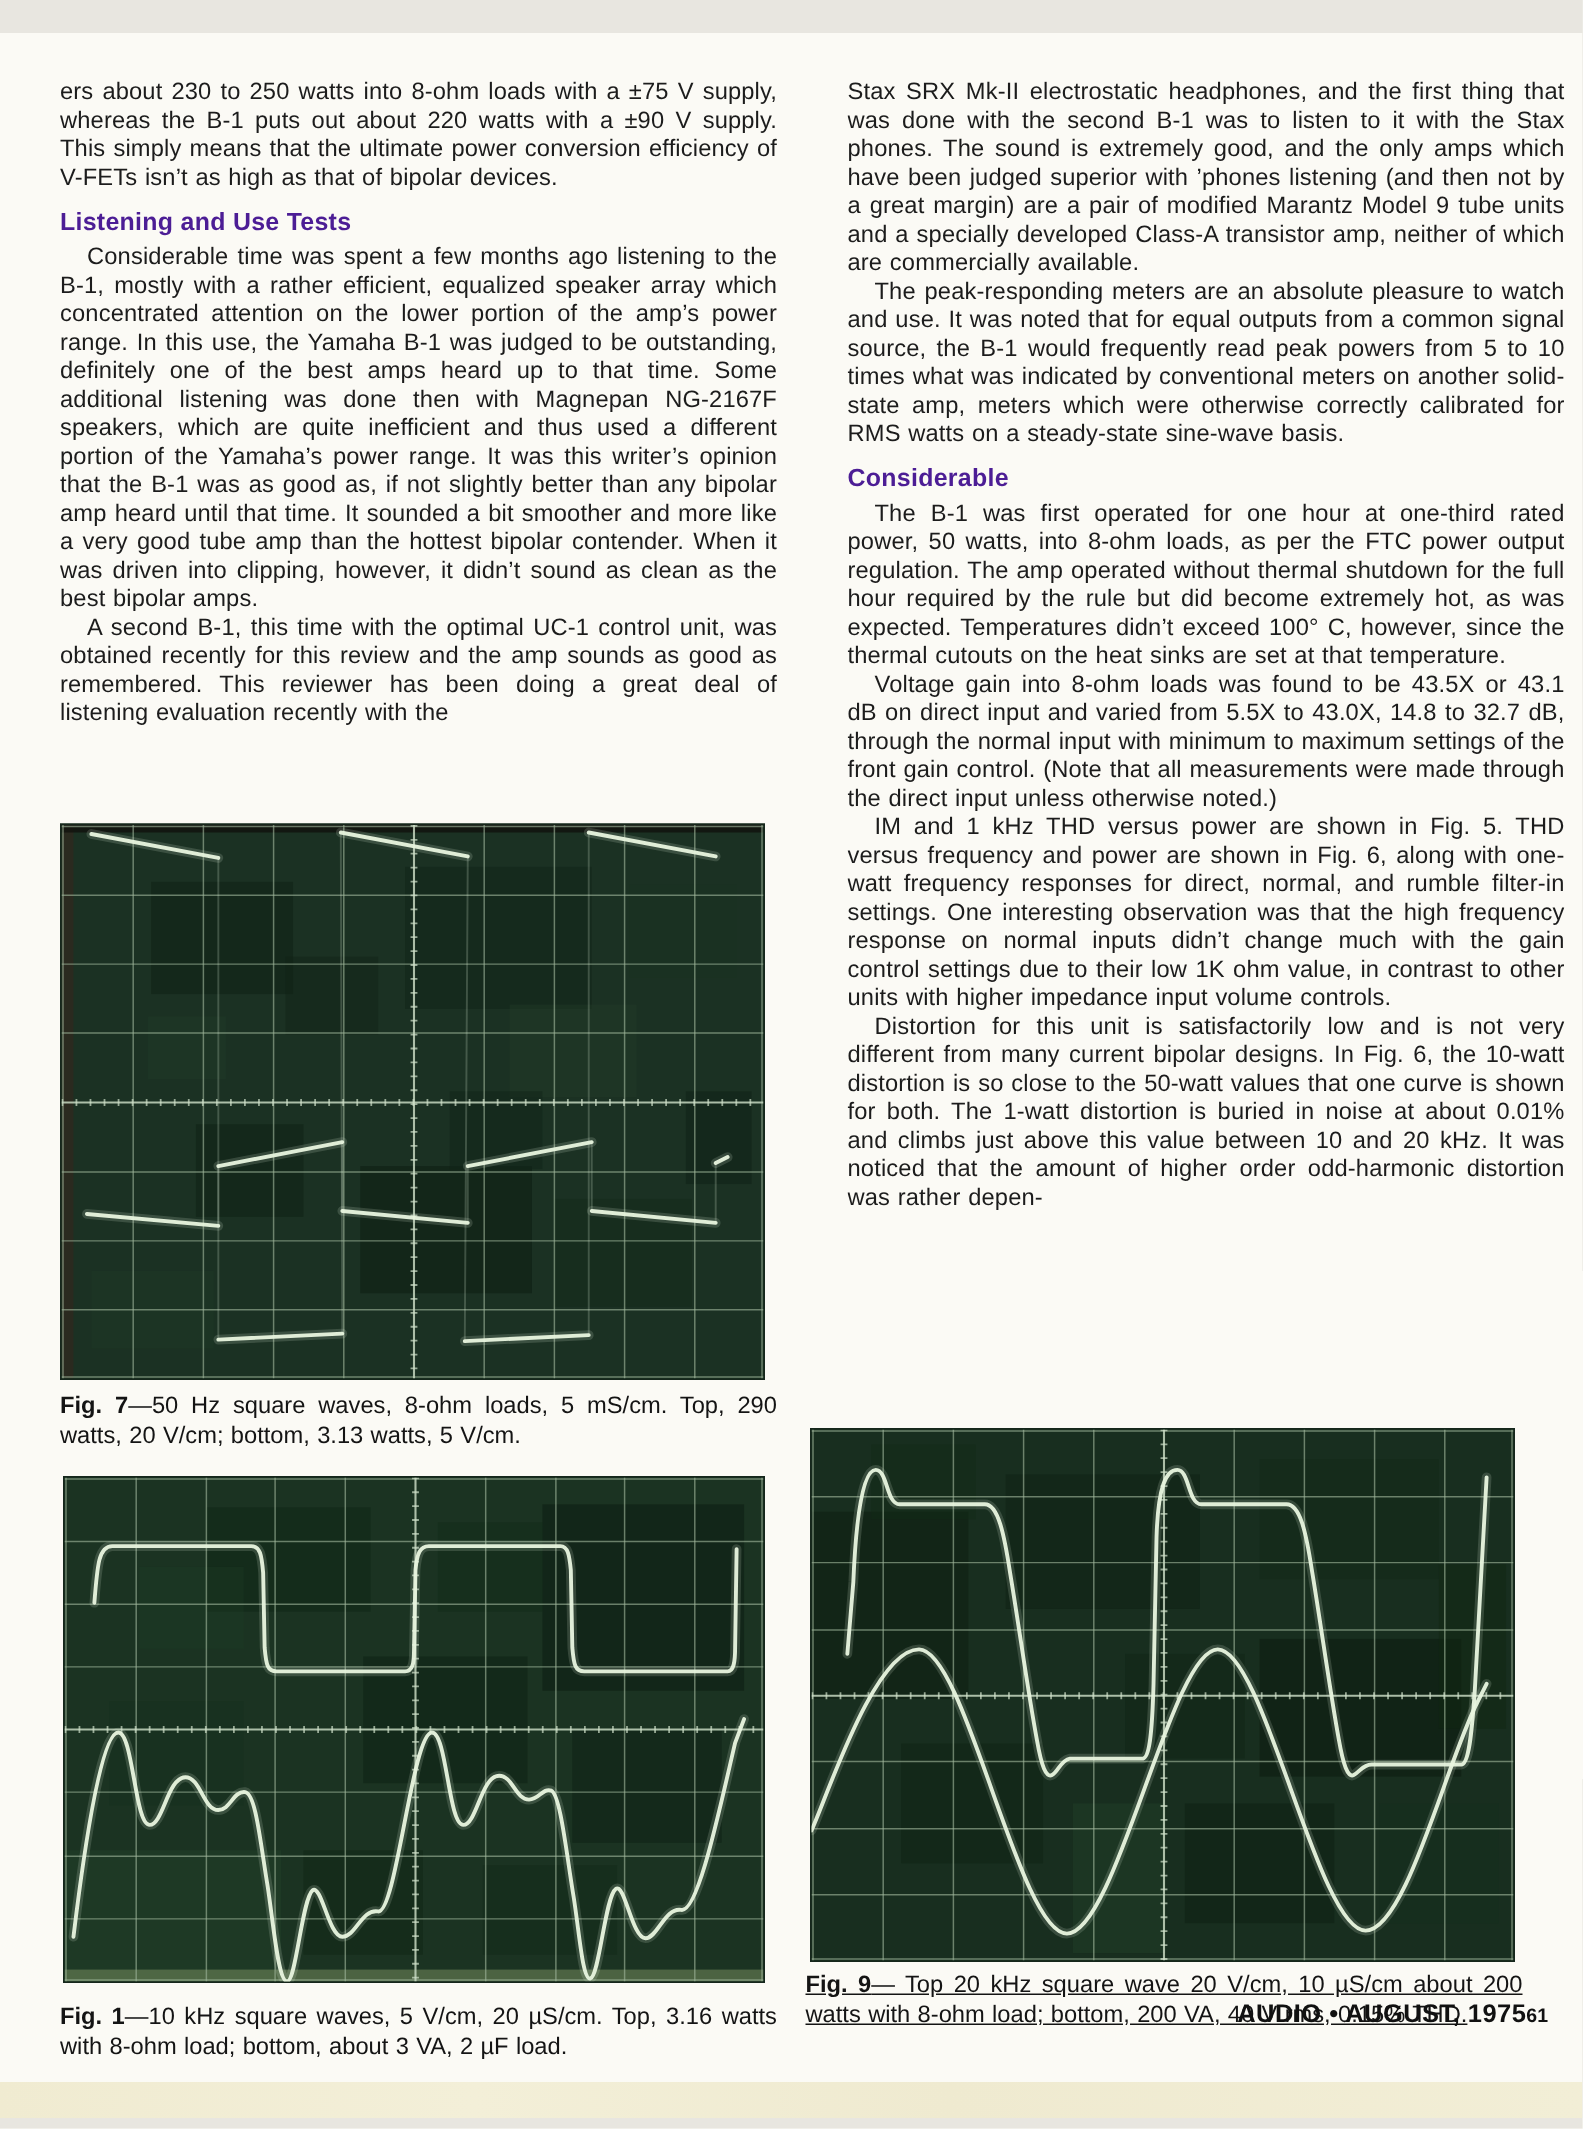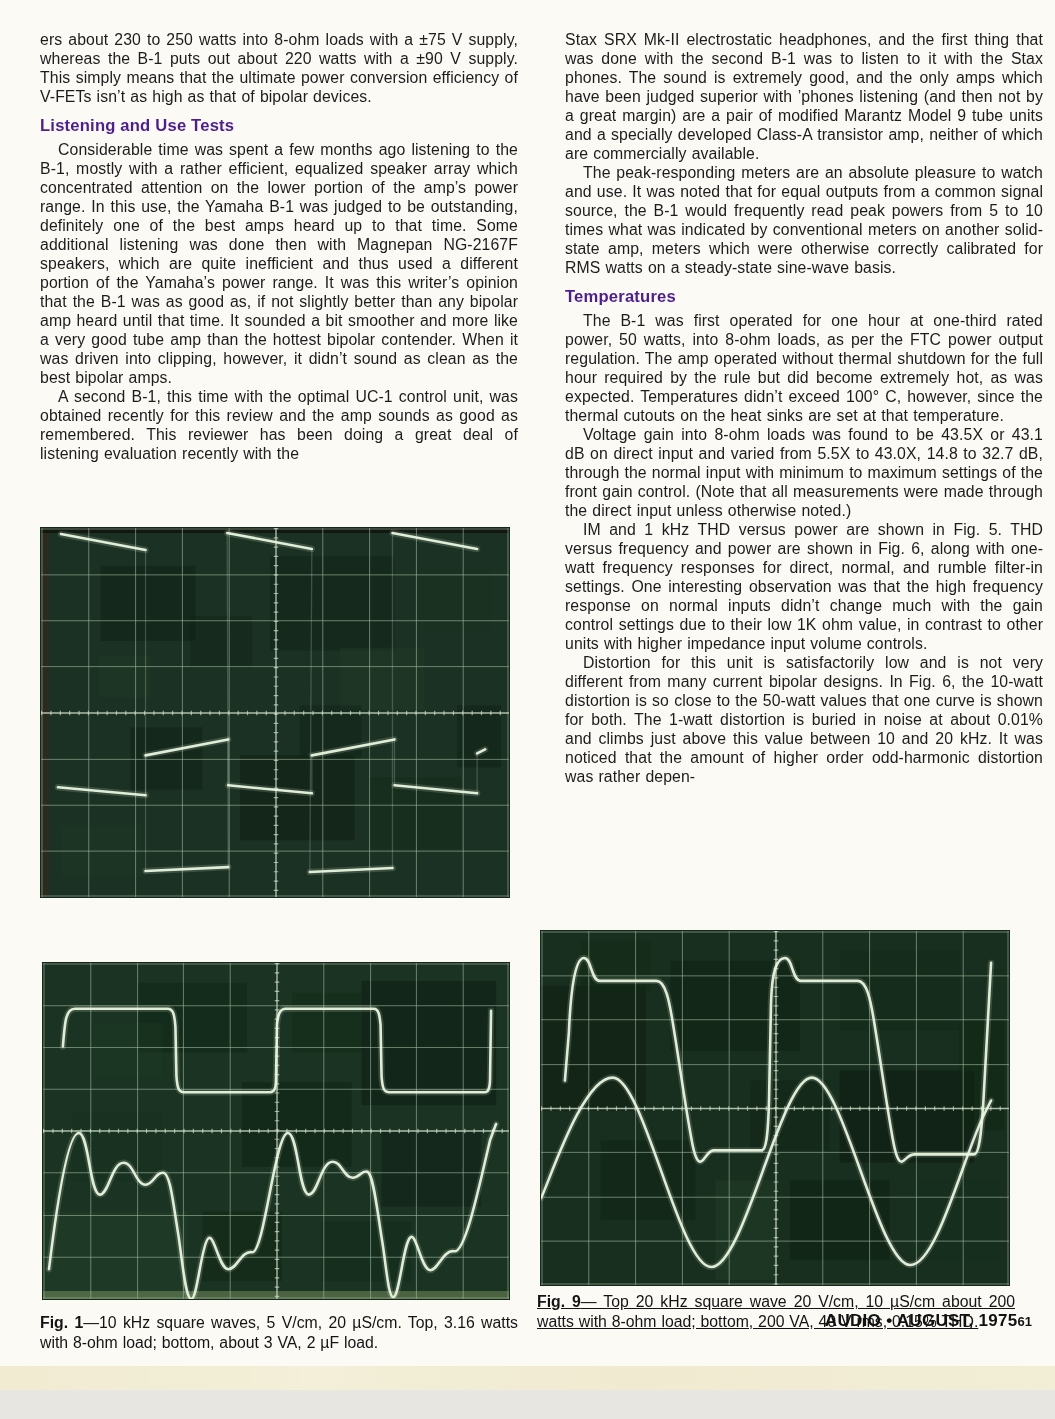--- a/index.html
+++ b/index.html
@@ -1,20 +1,21 @@
 <!DOCTYPE html>
 <html><head>
 <meta charset="utf-8">
 <style>
   html,body{margin:0;padding:0;background:#e8e6e0;}
   .page{
     position:relative; width:1055px; height:1390px;
     background:#fbfaf5; overflow:hidden;
     font-family:"Liberation Sans", sans-serif;
     color:#1c1c1c;
+    margin-top:22px;
   }
   .col{position:absolute; width:478px;}
   .col-left{left:40px; top:30px;}
   .col-right{left:565px; top:30px; max-height:900px; overflow:hidden;}
   p.body{
     font-size:15.8px; line-height:19px; text-align:justify;
     margin:0; word-spacing:0.6px; letter-spacing:0.1px;
   }
   p.indent{text-indent:18px;}
   h3.section{
@@ -57,21 +58,21 @@
   <div class="col col-left">
     <p class="body">ers about 230 to 250 watts into 8-ohm loads with a ±75 V supply, whereas the B-1 puts out about 220 watts with a ±90 V supply. This simply means that the ultimate power conversion efficiency of V-FETs isn’t as high as that of bipolar devices.</p>
     <h3 class="section">Listening and Use Tests</h3>
     <p class="body indent">Considerable time was spent a few months ago listening to the B-1, mostly with a rather efficient, equalized speaker array which concentrated attention on the lower portion of the amp’s power range. In this use, the Yamaha B-1 was judged to be outstanding, definitely one of the best amps heard up to that time. Some additional listening was done then with Magnepan NG-2167F speakers, which are quite inefficient and thus used a different portion of the Yamaha’s power range. It was this writer’s opinion that the B-1 was as good as, if not slightly better than any bipolar amp heard until that time. It sounded a bit smoother and more like a very good tube amp than the hottest bipolar contender. When it was driven into clipping, however, it didn’t sound as clean as the best bipolar amps.</p>
     <p class="body indent">A second B-1, this time with the optimal UC-1 control unit, was obtained recently for this review and the amp sounds as good as remembered. This reviewer has been doing a great deal of listening evaluation recently with the</p>
   </div>
 
   <div class="col col-right">
     <p class="body">Stax SRX Mk-II electrostatic headphones, and the first thing that was done with the second B-1 was to listen to it with the Stax phones. The sound is extremely good, and the only amps which have been judged superior with ’phones listening (and then not by a great margin) are a pair of modified Marantz Model 9 tube units and a specially developed Class-A transistor amp, neither of which are commercially available.</p>
     <p class="body indent">The peak-responding meters are an absolute pleasure to watch and use. It was noted that for equal outputs from a common signal source, the B-1 would frequently read peak powers from 5 to 10 times what was indicated by conventional meters on another solid-state amp, meters which were otherwise correctly calibrated for RMS watts on a steady-state sine-wave basis.</p>
-    <h3 class="section">Temperatures</h3>
+    <h3 class="section">Considerable</h3>
     <p class="body indent">The B-1 was first operated for one hour at one-third rated power, 50 watts, into 8-ohm loads, as per the FTC power output regulation. The amp operated without thermal shutdown for the full hour required by the rule but did become extremely hot, as was expected. Temperatures didn’t exceed 100° C, however, since the thermal cutouts on the heat sinks are set at that temperature.</p>
     <p class="body indent">Voltage gain into 8-ohm loads was found to be 43.5X or 43.1 dB on direct input and varied from 5.5X to 43.0X, 14.8 to 32.7 dB, through the normal input with minimum to maximum settings of the front gain control. (Note that all measurements were made through the direct input unless otherwise noted.)</p>
     <p class="body indent">IM and 1 kHz THD versus power are shown in Fig. 5. THD versus frequency and power are shown in Fig. 6, along with one-watt frequency responses for direct, normal, and rumble filter-in settings. One interesting observation was that the high frequency response on normal inputs didn’t change much with the gain control settings due to their low 1K ohm value, in contrast to other units with higher impedance input volume controls.</p>
     <p class="body indent">Distortion for this unit is satisfactorily low and is not very different from many current bipolar designs. In Fig. 6, the 10-watt distortion is so close to the 50-watt values that one curve is shown for both. The 1-watt distortion is buried in noise at about 0.01% and climbs just above this value between 10 and 20 kHz. It was noticed that the amount of higher order odd-harmonic distortion was rather depen-</p>
   </div>
 
   <div class="figure" style="left:40px; top:527px; width:470px; height:371px;">
     <svg viewBox="0 0 470 370" preserveAspectRatio="none">
       <rect x="0" y="0" width="470" height="370" fill="#1b3123"></rect>
       <g>
@@ -102,20 +103,23 @@
         <path class="vfaint" d="M105 22 L105 344 M188 340 L187 5 M272 21 L270 345 M353 341 L353 5"></path>
         <path class="vfaint" d="M105 268 L105 228 M188 212 L188 258 M272 266 L272 228 M355 212 L355 258 M438 266 L438 226"></path>
         <path class="glow" d="M20 6 L105 22 M187 5 L272 21 M353 5 L438 21 M105 344 L188 340 M270 345 L353 341"></path>
         <path class="trace" d="M20 6 L105 22 M187 5 L272 21 M353 5 L438 21 M105 344 L188 340 M270 345 L353 341"></path>
         <path class="glow" d="M17 260 L105 268 M105 228 L188 212 M188 258 L272 266 M272 228 L355 212 M355 258 L438 266 M438 226 L446 222"></path>
         <path class="trace" d="M17 260 L105 268 M105 228 L188 212 M188 258 L272 266 M272 228 L355 212 M355 258 L438 266 M438 226 L446 222"></path>
       </g>
     </svg>
   </div>
 
+  <div class="cap" style="left:40px; top:906px; width:478px;">
+    <b>Fig. 7</b><span>—50 Hz square waves, 8-ohm loads, 5 mS/cm. Top, 290 watts, 20 V/cm; bottom, 3.13 watts, 5 V/cm.</span>
+  </div>
 
   <div class="figure" style="left:42px; top:962px; width:468px; height:338px;">
     <svg viewBox="0 0 468 338" preserveAspectRatio="none">
       <rect x="0" y="0" width="468" height="338" fill="#1b3322"></rect>
       <g>
         <rect x="320" y="18" width="135" height="125" fill="#0a1a10" opacity="0.5"></rect>
         <rect x="95" y="20" width="110" height="70" fill="#0e2315" opacity="0.45"></rect>
         <rect x="200" y="120" width="110" height="85" fill="#0c1f12" opacity="0.5"></rect>
         <rect x="30" y="150" width="90" height="70" fill="#16301e" opacity="0.5"></rect>
         <rect x="340" y="170" width="100" height="75" fill="#0d2013" opacity="0.5"></rect>

